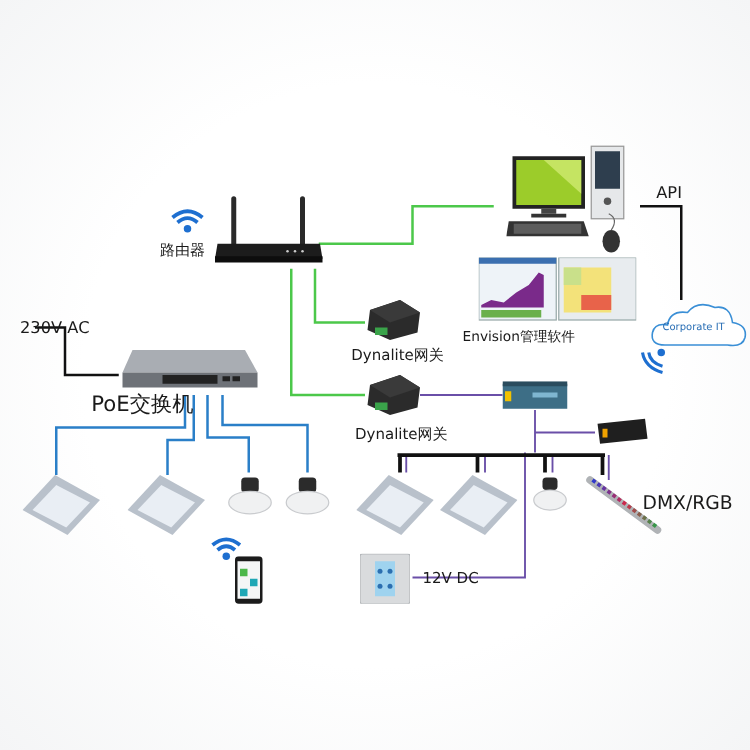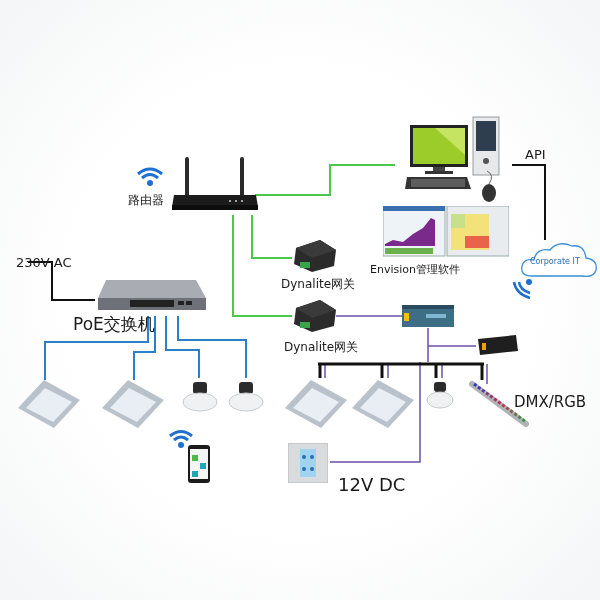--- a/index.html
+++ b/index.html
@@ -197,14 +197,14 @@
   <div class="lbl" style="left:514px;top:395px;font-size:15px">DMX/RGB</div>
 
   <svg class="dev" style="left:288px;top:443px" width="40" height="40" viewBox="0 0 40 40">
     <rect x="0" y="0" width="40" height="40" rx="2" fill="#d9dbdd" stroke="#b5b8bb"></rect>
     <rect x="12" y="6" width="16" height="28" fill="#9fd3ef"></rect>
     <circle cx="16" cy="14" r="2" fill="#2b6fb0"></circle>
       <circle cx="24" cy="14" r="2" fill="#2b6fb0"></circle>
     <circle cx="16" cy="26" r="2" fill="#2b6fb0"></circle>
       <circle cx="24" cy="26" r="2" fill="#2b6fb0"></circle>
   </svg>
-  <div class="lbl" style="left:338px;top:476px;font-size:18px">12V DC</div>
+  <div class="lbl" style="left:338px;top:456px;font-size:12px">12V DC</div>
 </div>
 
 </body></html>

